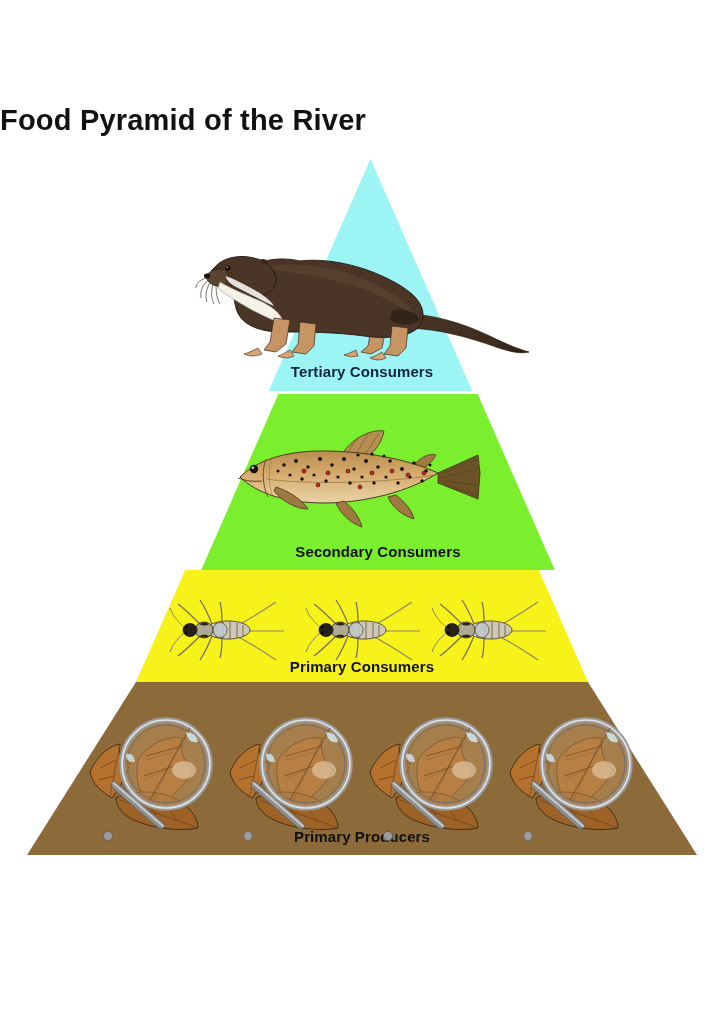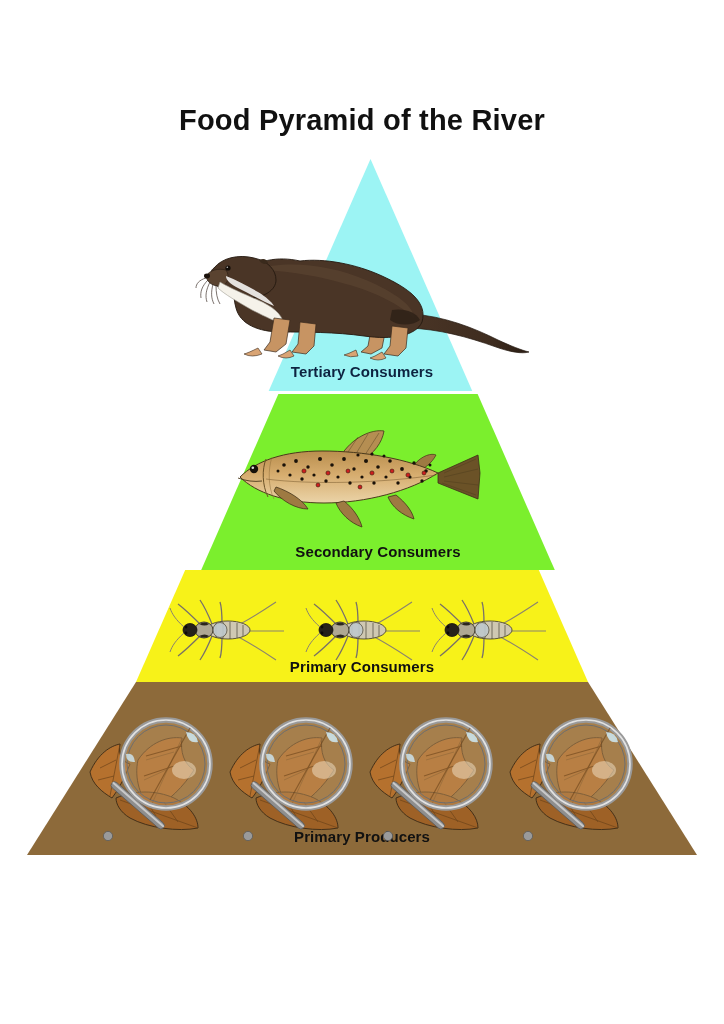--- a/index.html
+++ b/index.html
@@ -13,21 +13,20 @@
     position: relative;
     overflow: hidden;
     font-family: "Liberation Sans", sans-serif;
   }
 
   #page-title {
     position: absolute;
     top: 104px;
     left: 0;
     width: 724px;
-    text-align: center;
     font-size: 29px;
     font-weight: bold;
     color: #111111;
     letter-spacing: 0.2px;
   }
 
   
   #pyramid {
     position: absolute;
     left: 0;

